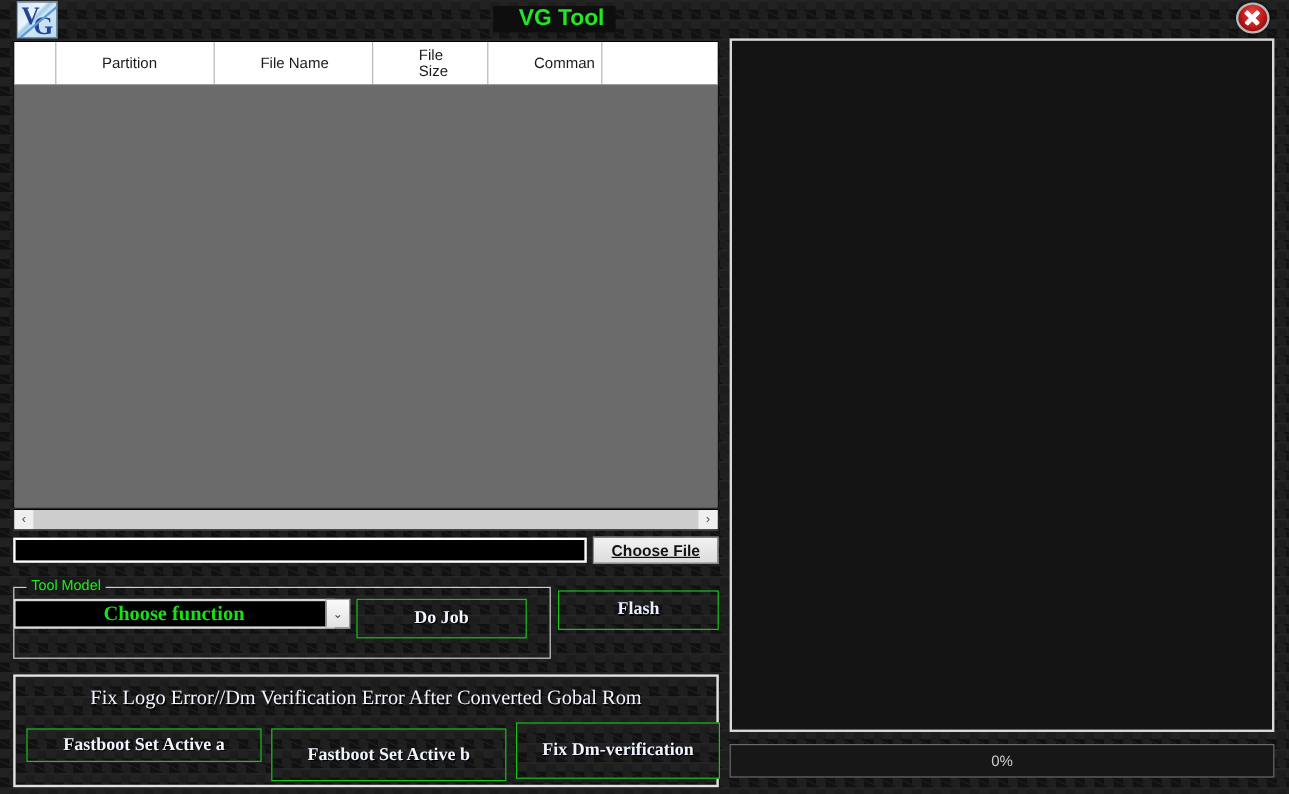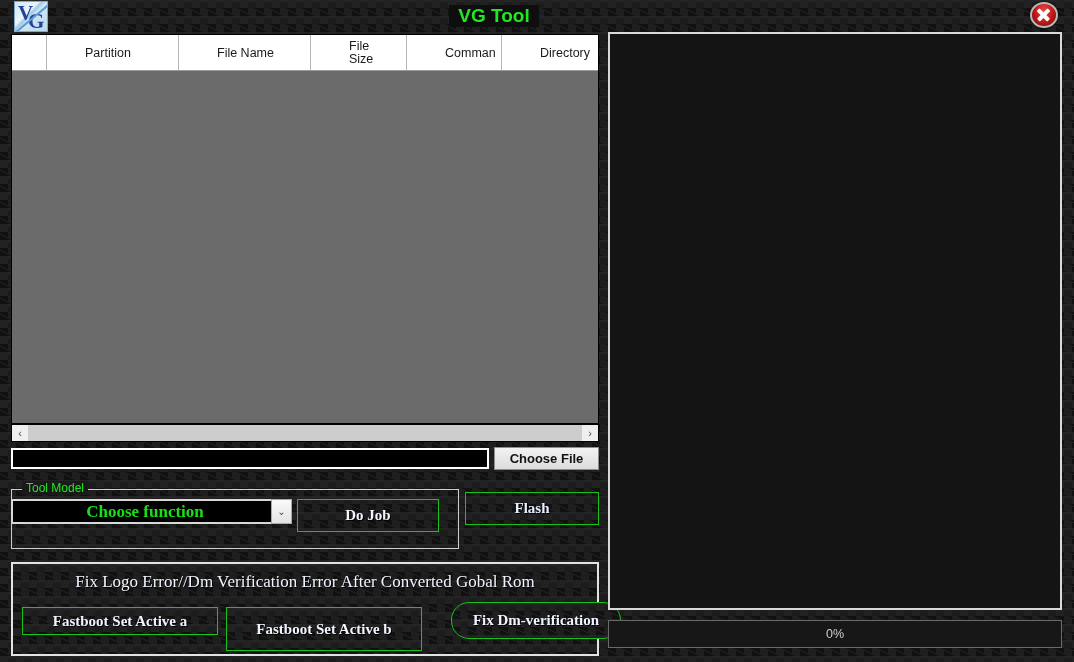--- a/index.html
+++ b/index.html
@@ -36,24 +36,24 @@
     color:#23439b;font-family:"Liberation Serif", serif;font-weight:bold;
     font-size:21px;line-height:1;letter-spacing:-1px;
   }
   #logo .lv{position:absolute;left:3px;top:1px;}
   #logo .lgg{position:absolute;left:13px;top:9px;}
   #logo .slash{
     position:absolute;left:-4px;top:14px;width:46px;height:2px;background:#5d9ad6;
     transform:rotate(-40deg);
   }
   #apptitle{
-    position:absolute;left:449px;top:5px;width:90px;height:22px;
+    position:absolute;left:411px;top:5px;width:90px;height:22px;
     background:#0e0e0e;
     color:#22e822;font-weight:bold;font-size:19px;line-height:22px;
-    text-align:center;letter-spacing:0px;
+    text-align:center;letter-spacing:0px;padding-left:12px;
   }
   #closebtn{
     position:absolute;left:1030px;top:2px;width:28px;height:26px;cursor:pointer;
   }
   #closebtn .ring{
     position:absolute;left:0;top:0;width:28px;height:26px;border-radius:50%;
     background:radial-gradient(ellipse at 50% 32%, #e24a4a 0%, #c81d1d 48%, #8e0f0f 78%, #5d0a0a 100%);
     border:2px solid #b9b9b9;box-sizing:border-box;
     box-shadow:0 0 2px #000;
   }
@@ -95,21 +95,21 @@
   
   #pathinput{
     position:absolute;left:11px;top:448px;width:478px;height:21px;
     background:#000;border:2px solid #ffffff;box-sizing:border-box;
     color:#e6e6e6;font-size:12px;padding:0 4px;outline:none;
   }
   #choosefile{
     position:absolute;left:494px;top:447px;width:105px;height:23px;
     background:linear-gradient(#f2f2f2,#dcdcdc);
     border:1px solid #8d8d8d;box-sizing:border-box;
-    color:#121212;font-weight:bold;font-size:13px;cursor:pointer;
+    color:#121212;font-weight:bold;font-size:13px;cursor:pointer;text-decoration:underline;
   }
 
   
   #checkgroup{
     position:absolute;left:11px;top:489px;width:448px;height:60px;
     border:1px solid #cfcfcf;box-sizing:border-box;background:transparent;
   }
   #checkgroup .legend{
     position:absolute;left:10px;top:-9px;background:#1a1a1a;padding:0 4px;
     color:#22e822;font-size:12px;
@@ -156,21 +156,21 @@
     text-shadow:1px 1px 0 #000;
   }
   .fixbtn{
     position:absolute;border:1px solid #19c119;box-sizing:border-box;cursor:pointer;
     display:flex;align-items:center;justify-content:center;
     color:#f0f4ff;font-family:"Liberation Serif", serif;font-weight:bold;font-size:15px;
     text-shadow:1px 1px 0 #000;
   }
   #fix-a{left:9px;top:43px;width:196px;height:28px;}
   #fix-b{left:213px;top:43px;width:196px;height:44px;}
-  #fix-dm{left:438px;top:38px;width:170px;height:37px;border-radius:18px;}
+  #fix-dm{left:417px;top:38px;width:170px;height:47px;}
 
   
   #logpanel{
     position:absolute;left:608px;top:32px;width:454px;height:578px;
     background:#141414;border:2px solid #d9d9d9;box-sizing:border-box;
     color:#d8d8d8;font-family:"Liberation Mono", monospace;font-size:12px;
     padding:4px 6px;overflow:hidden;white-space:pre-wrap;
   }
   #progress{
     position:absolute;left:608px;top:620px;width:454px;height:28px;
@@ -203,21 +203,20 @@
   </div>
 
   <div id="filetable">
     <div id="thead">
       <div class="th" style="width:35px"></div>
       <div class="th" style="width:100px">Partition</div>
       <div class="th" style="width:100px">File Name</div>
       <div class="th two" style="width:64px">File
 Size</div>
       <div class="th" style="width:63px">Comman</div>
-      <div class="th" style="flex:1 1 auto;border-right:none">Directory</div>
     </div>
     <div id="tbody"></div>
   </div>
 
   <div id="hscroll">
     <div class="arrow">‹</div>
     <div class="track"></div>
     <div class="arrow">›</div>
   </div>
 

